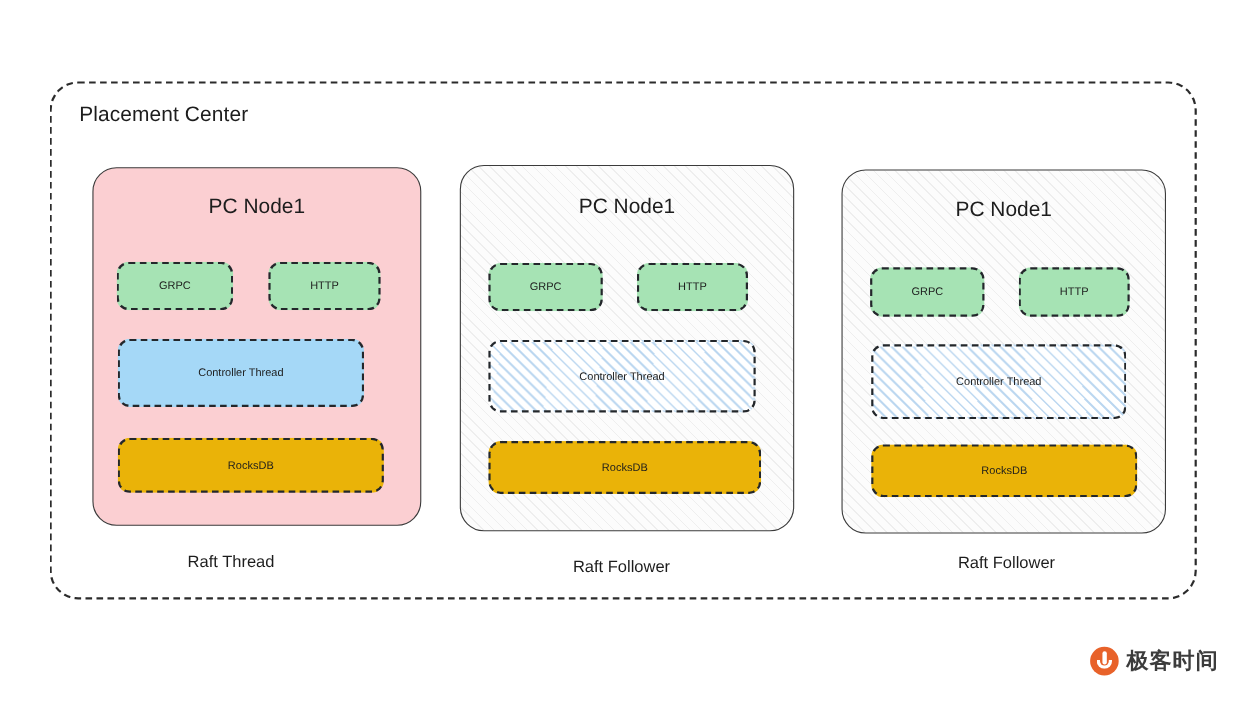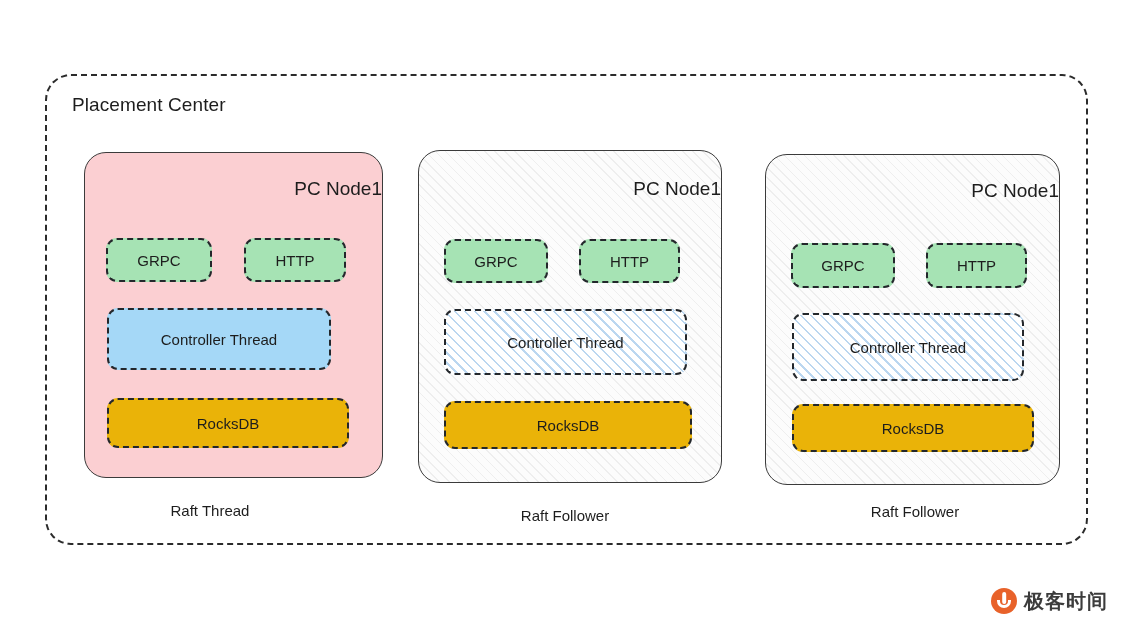--- a/index.html
+++ b/index.html
@@ -56,36 +56,36 @@
       rgba(0,0,0,0.055) 1px,
       rgba(0,0,0,0) 1px,
       rgba(0,0,0,0) 7px
     );
   }
 
   .node-title {
     position: absolute;
     left: 0;
     width: 100%;
-    text-align: right;
+    text-align: center;
     font-size: 19px;
     color: #1d1d1d;
     white-space: nowrap;
   }
 
   
   .inner {
     position: absolute;
     box-sizing: border-box;
     border: 2.6px dashed #23272b;
     border-radius: 11px;
     display: flex;
     align-items: center;
     justify-content: center;
-    font-size: 15px;
+    font-size: 10px;
     color: #1d1d1d;
     white-space: nowrap;
   }
   .fill-green  { background: #a6e3b4; }
   .fill-blue   { background: #a5d8f7; }
   .fill-yellow { background: #eab308; }
   .fill-blue-hatch {
     background-color: #ffffff;
     background-image: repeating-linear-gradient(
       45deg,

